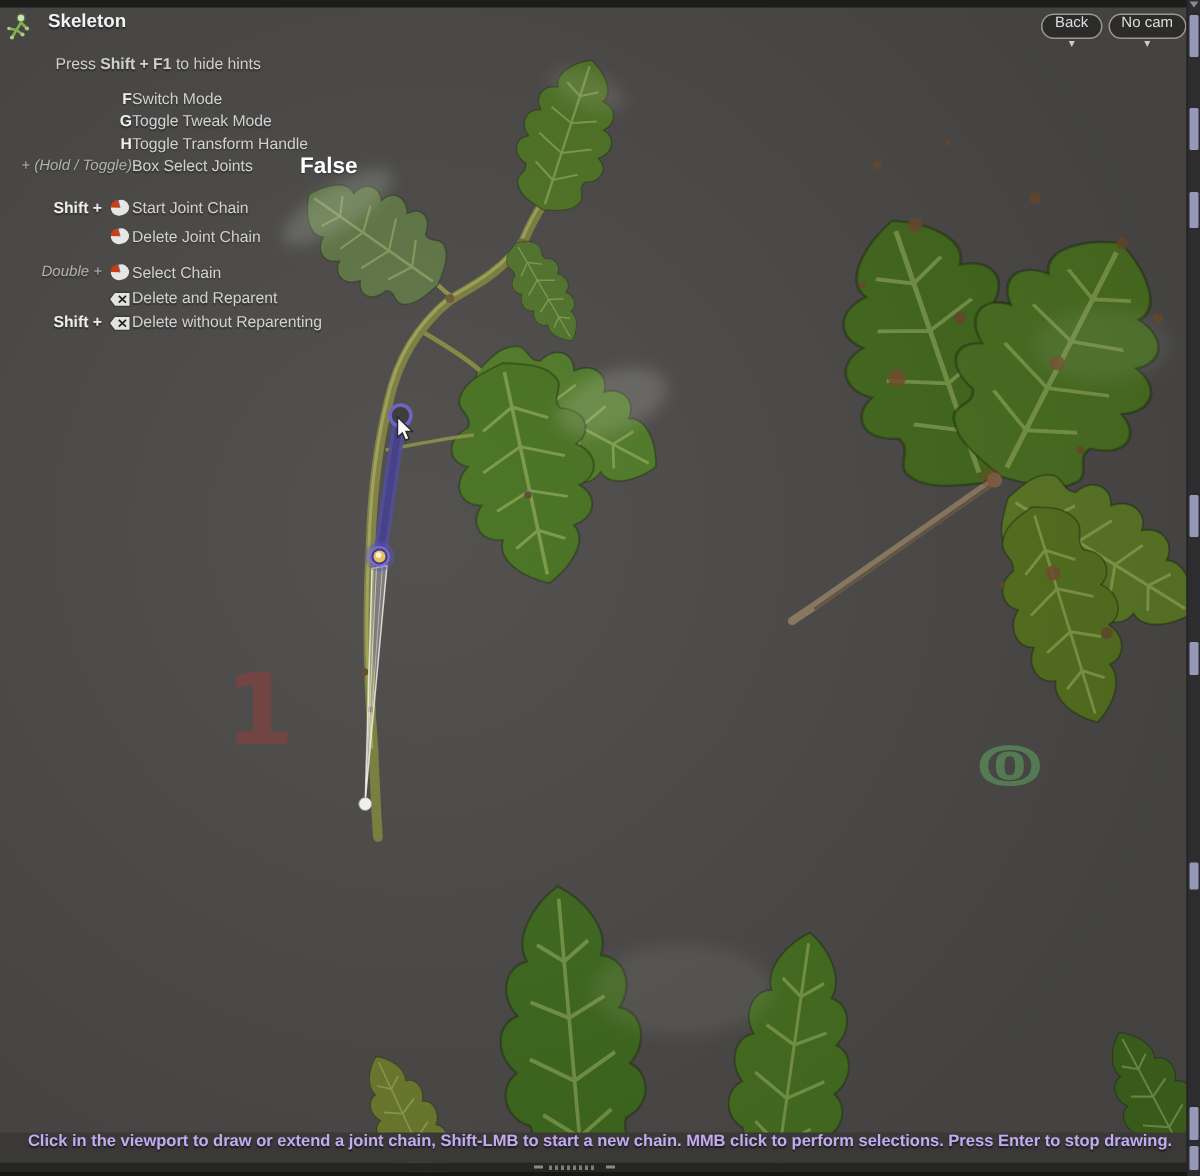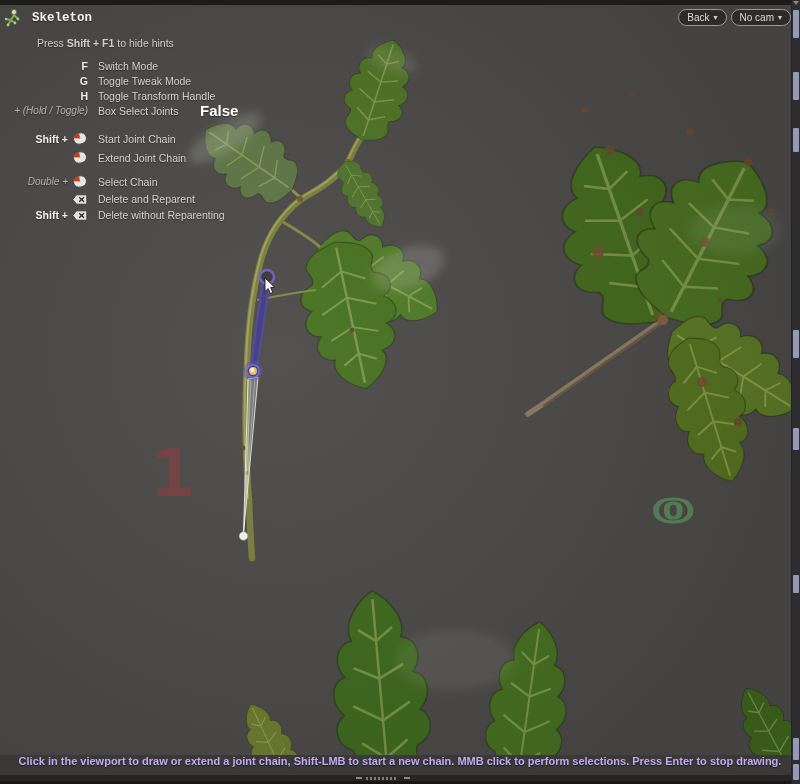--- a/index.html
+++ b/index.html
@@ -4,43 +4,43 @@
 <style>
   html,body{margin:0;padding:0;background:#222;}
   #app{position:relative;width:800px;height:784px;overflow:hidden;
        background:#4b4a48;font-family:"Liberation Sans",sans-serif;}
   #scene{position:absolute;left:0;top:0;z-index:1;}
   .vignette{position:absolute;inset:0;z-index:2;pointer-events:none;
     background:radial-gradient(circle at 35% 45%, rgba(255,255,255,0.045), rgba(0,0,0,0.10) 78%);}
   .topstrip{position:absolute;left:0;top:0;width:100%;height:5px;background:#1c1c1a;z-index:6;}
 
   
-  .hdr{position:absolute;left:2px;top:7px;z-index:7;display:flex;align-items:center;gap:8px;font-family:Liberation Mono, monospace;}
+  .hdr{position:absolute;left:2px;top:7px;z-index:7;display:flex;align-items:flex-start;gap:8px;}
   .hdr-title{color:#f2f2f2;font-weight:bold;font-size:12.5px;text-shadow:0 1px 1px rgba(0,0,0,.5);}
 
   
   .hints{position:absolute;left:0;top:37px;z-index:7;color:#cfcfcf;font-size:10.5px;
          text-shadow:0 1px 1px rgba(0,0,0,.4);}
   .hint-intro{margin-left:37px;margin-bottom:9px;}
   .hint-row{display:flex;align-items:center;position:relative;height:15px;}
   .hint-row.tall{height:19px;}
   .hint-row.mid{height:16px;}
   .mt11{margin-top:11px;} .mt5{margin-top:5px;}
   .hint-key{width:88px;display:flex;justify-content:flex-end;align-items:center;gap:4px;
             font-weight:bold;color:#eeeeee;white-space:nowrap;flex:none;}
   .hint-key.italic{font-weight:normal;font-style:italic;color:#b2b2b2;font-size:10px;}
-  .hint-label{margin-left:10px;color:#d2d2d2;white-space:nowrap;}
+  .hint-label{color:#d2d2d2;white-space:nowrap;}
   .hint-value{position:absolute;left:200px;color:#ffffff;font-weight:bold;font-size:15px;}
   .kicon{flex:none;display:inline-flex;}
 
   
   .topbtns{position:absolute;top:9px;right:9px;z-index:7;display:flex;gap:4px;}
   .pill{display:flex;align-items:center;gap:4px;height:15px;padding:0 8px;border-radius:9px;
         border:1px solid #999992;background:rgba(25,25,23,0.55);color:#dddddd;font-size:10px;
-        cursor:default;}
+        cursor:default;flex-direction:column;}
   .pill .caret{font-size:8px;color:#cccccc;line-height:1;}
 
   
   .statusbar{position:absolute;left:0;top:755px;width:100%;height:20px;background:#3a3937;
              z-index:5;display:flex;align-items:flex-start;justify-content:center;}
   .statusbar .msg{color:#c2abf2;font-weight:bold;font-size:11px;white-space:nowrap;
                   text-shadow:0 1px 1px rgba(0,0,0,.55);}
   .stats{position:absolute;right:12px;top:792px;z-index:6;text-align:left;
          font-family:Liberation Sans, sans-serif;font-size:10.5px;line-height:11px;
          color:#ada188;background:rgba(20,20,18,0.22);padding:1px 4px;white-space:pre;}
@@ -275,21 +275,21 @@
         <span class="kicon">
           <svg width="16" height="13" viewBox="0 0 16 13">
               <g transform="rotate(-14 8 6.5)">
             <rect x="1.5" y="1" width="13" height="11" rx="5.5" fill="#e6e6e2" stroke="#4a4a46" stroke-width="0.9"></rect>
             <path d="M8 1 A6.5 5.5 0 0 0 1.8 4.8 L8 6.5 Z" fill="#cc3b14"></path>
             <line x1="8" y1="1" x2="8" y2="6.5" stroke="#777" stroke-width="0.7"></line>
           </g>
             </svg>
           </span>
       </span>
-      <span class="hint-label">Extend Joint Chain</span>
+      <span class="hint-label">Delete Joint Chain</span>
     </div>
 
     <div class="hint-row tall mt5">
       <span class="hint-key italic">
           <span>Double +</span>
         <span class="kicon">
           <svg width="16" height="13" viewBox="0 0 16 13">
               <g transform="rotate(-14 8 6.5)">
             <rect x="1.5" y="1" width="13" height="11" rx="5.5" fill="#e6e6e2" stroke="#4a4a46" stroke-width="0.9"></rect>
             <path d="M8 1 A6.5 5.5 0 0 0 1.8 4.8 L8 6.5 Z" fill="#cc3b14"></path>

